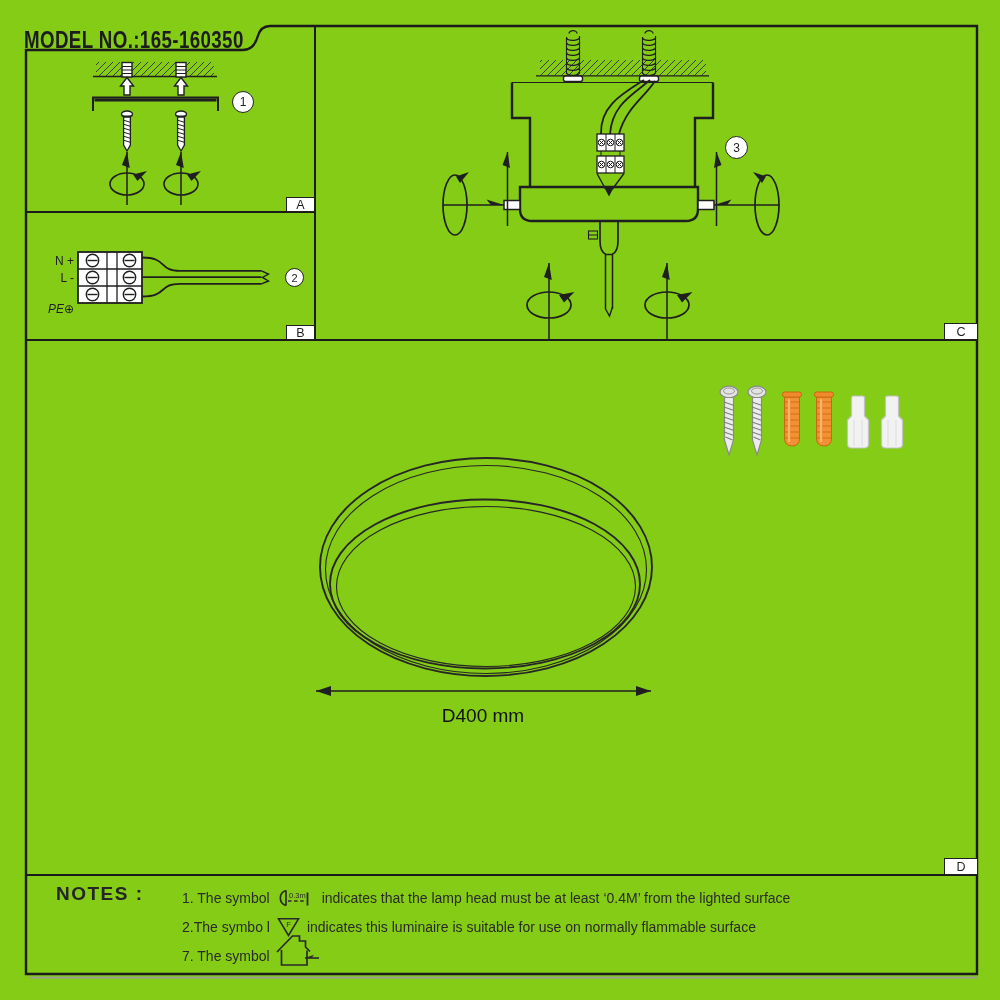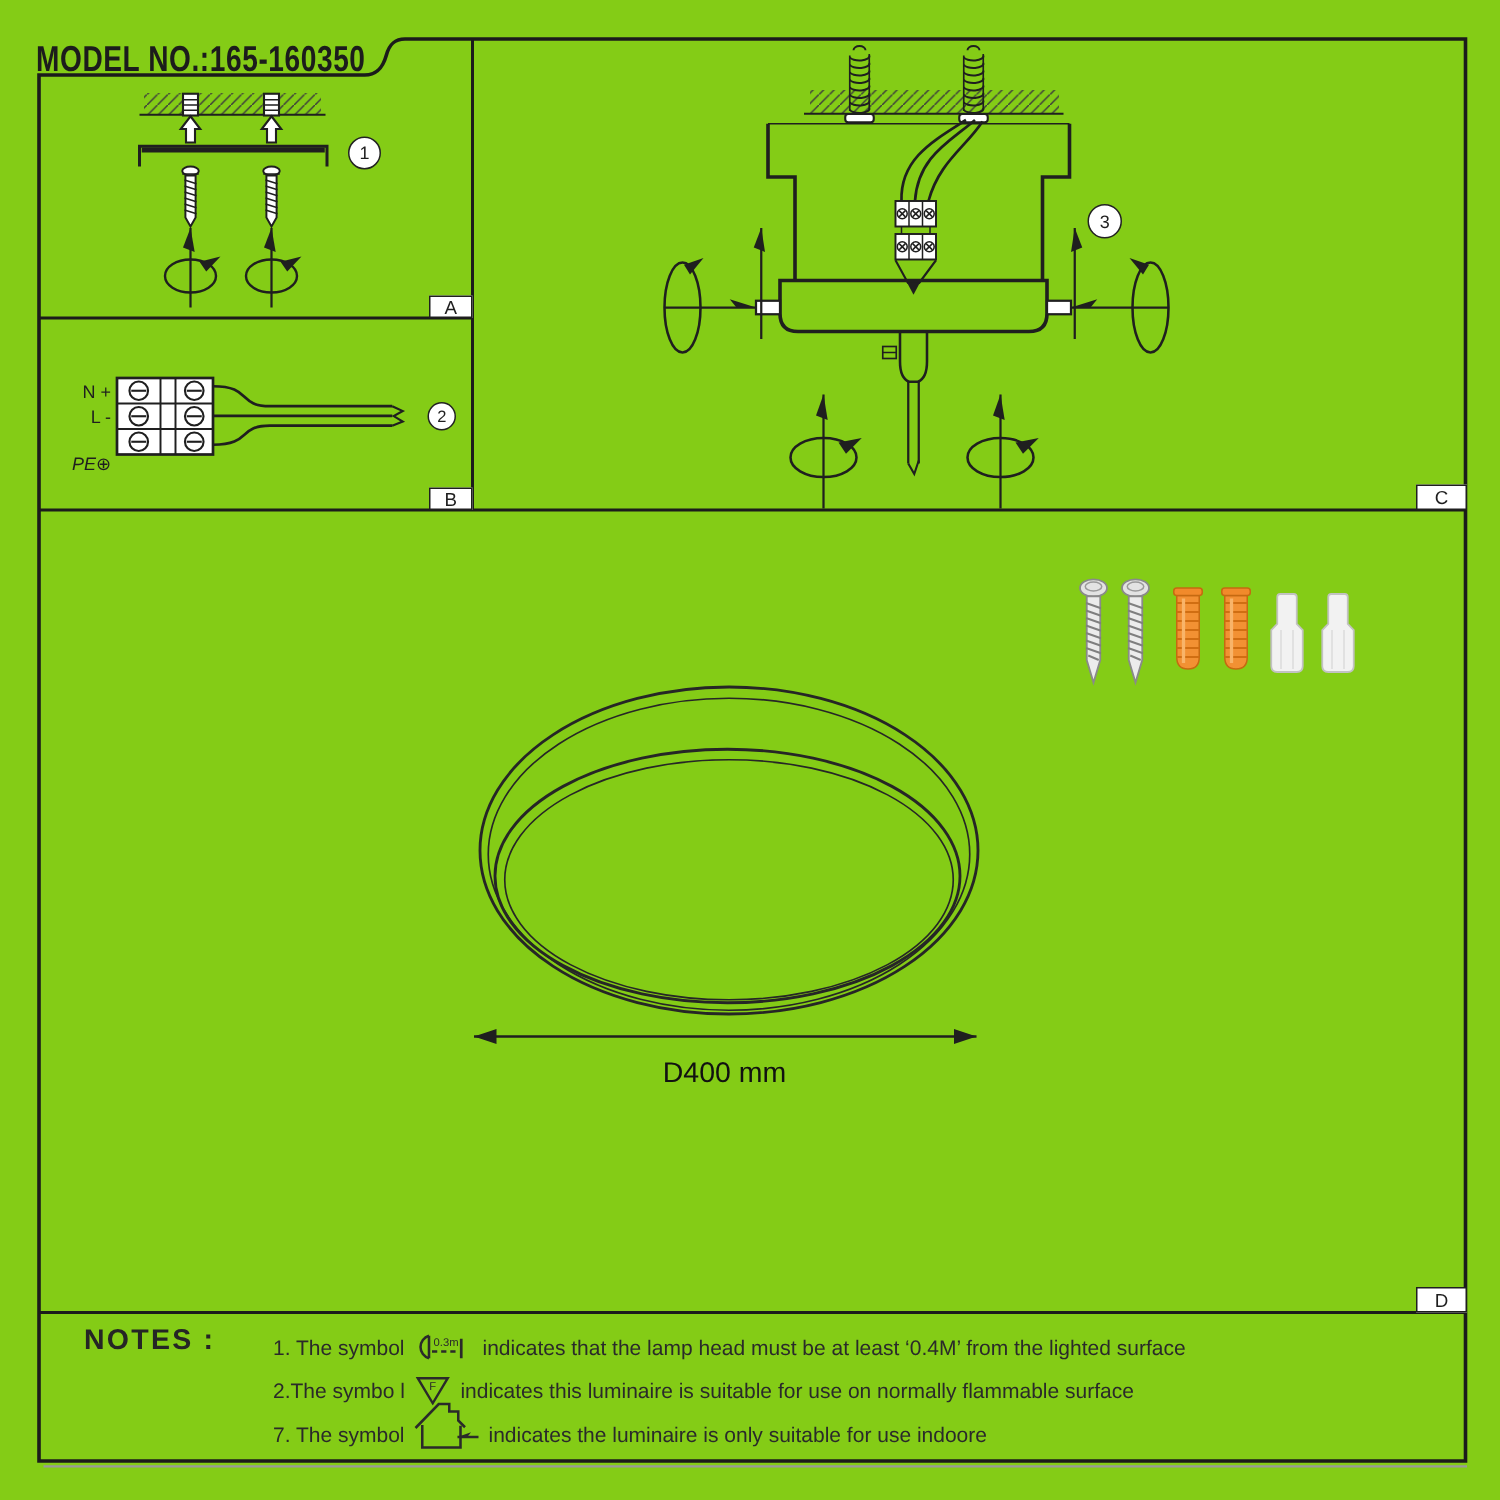--- a/index.html
+++ b/index.html
@@ -322,16 +322,15 @@
   </div>
 
   <div class="abs note-row" style="top:945px;">
     <span>7. The symbol</span>
     <svg class="ico-house" width="48" height="34" viewBox="0 0 48 34">
       <path d="M4 19 L19.5 3 H26.5 V8 H32.5 V14 L37 18.5" fill="none" stroke="#2a2a2a" stroke-width="1.7"></path>
       <path d="M8.5 17 V32 H34 V17.5" fill="none" stroke="#2a2a2a" stroke-width="1.7"></path>
       <line x1="32" y1="25" x2="46" y2="25" stroke="#2a2a2a" stroke-width="1.6"></line>
       <path d="M32 25 L41 21.8 L38.5 25 Z" fill="#2a2a2a"></path>
     </svg>
-    <span>indicates the luminaire is only suitable for use indoore</span>
   </div>
 
 </div>
 
 </body></html>

